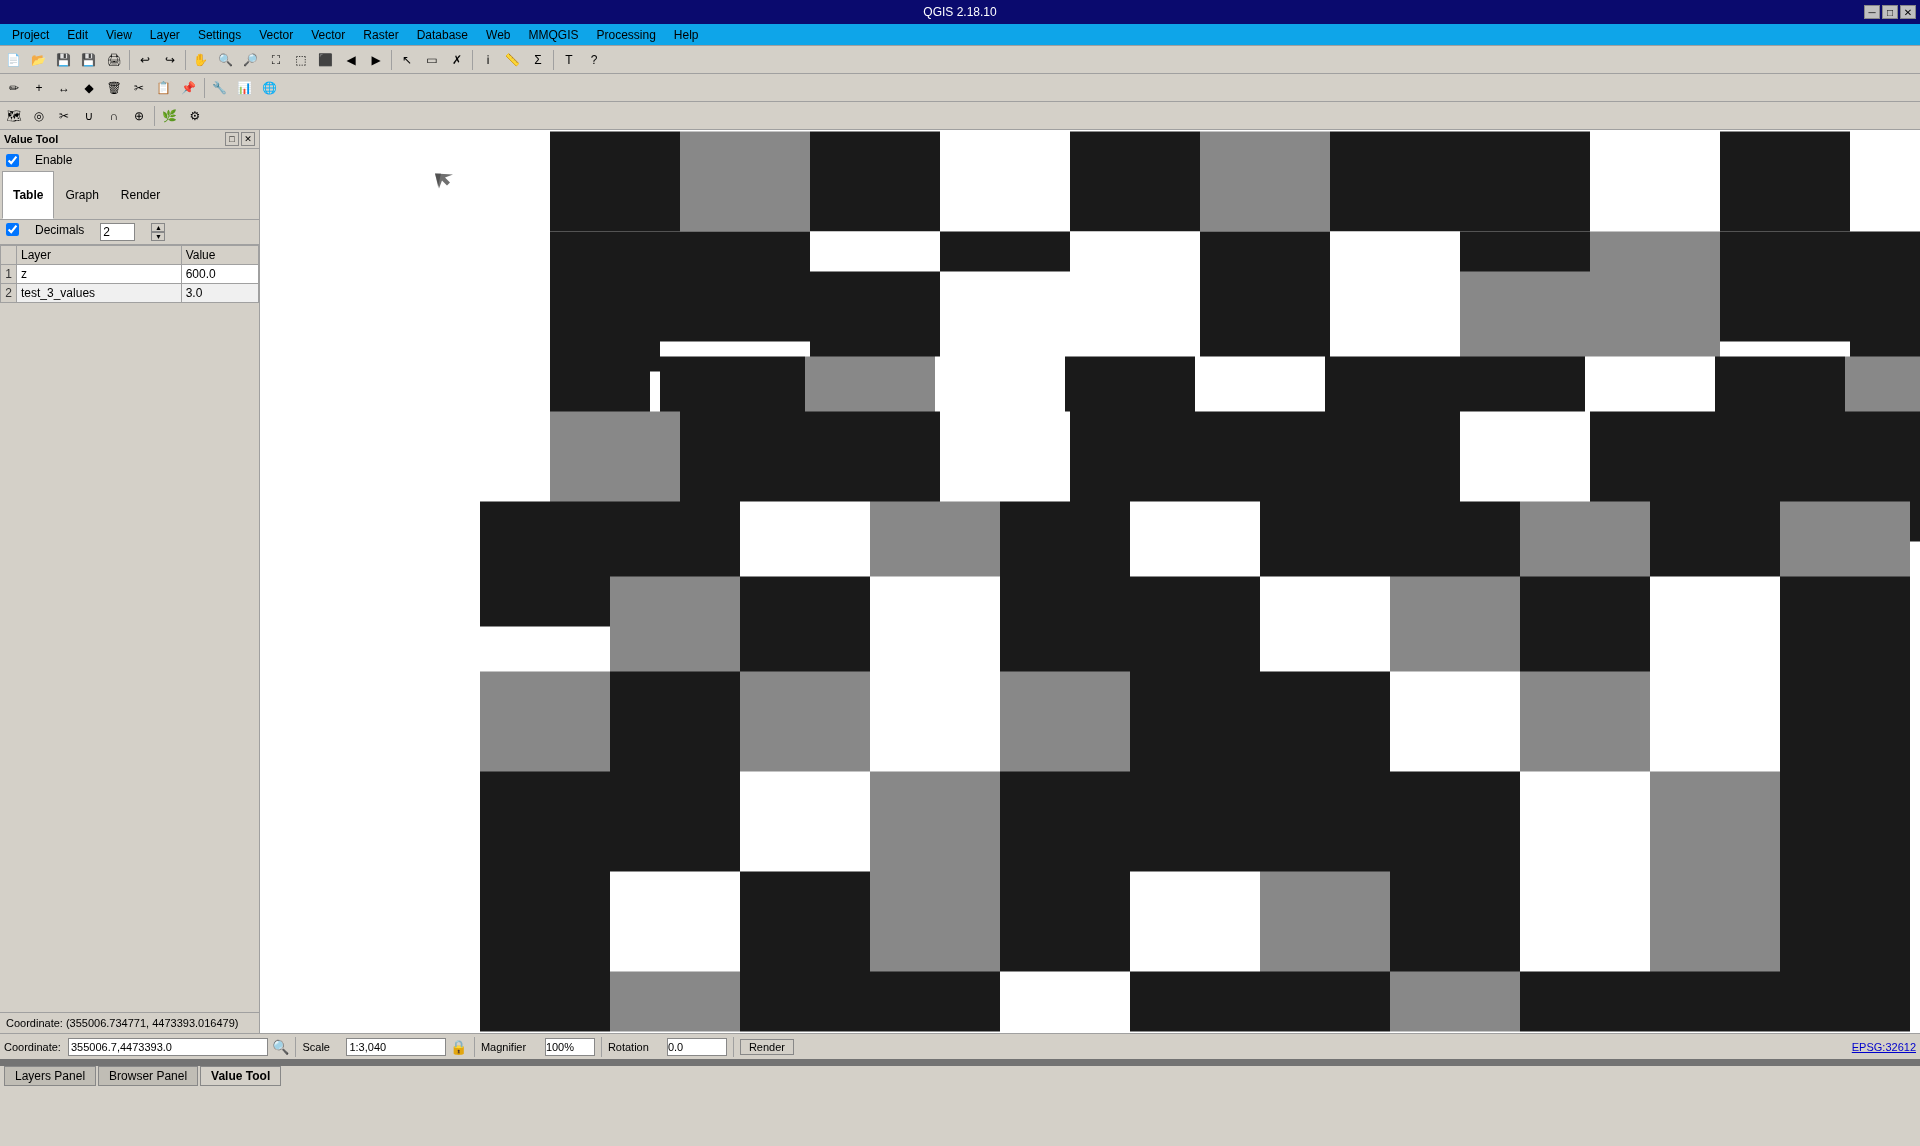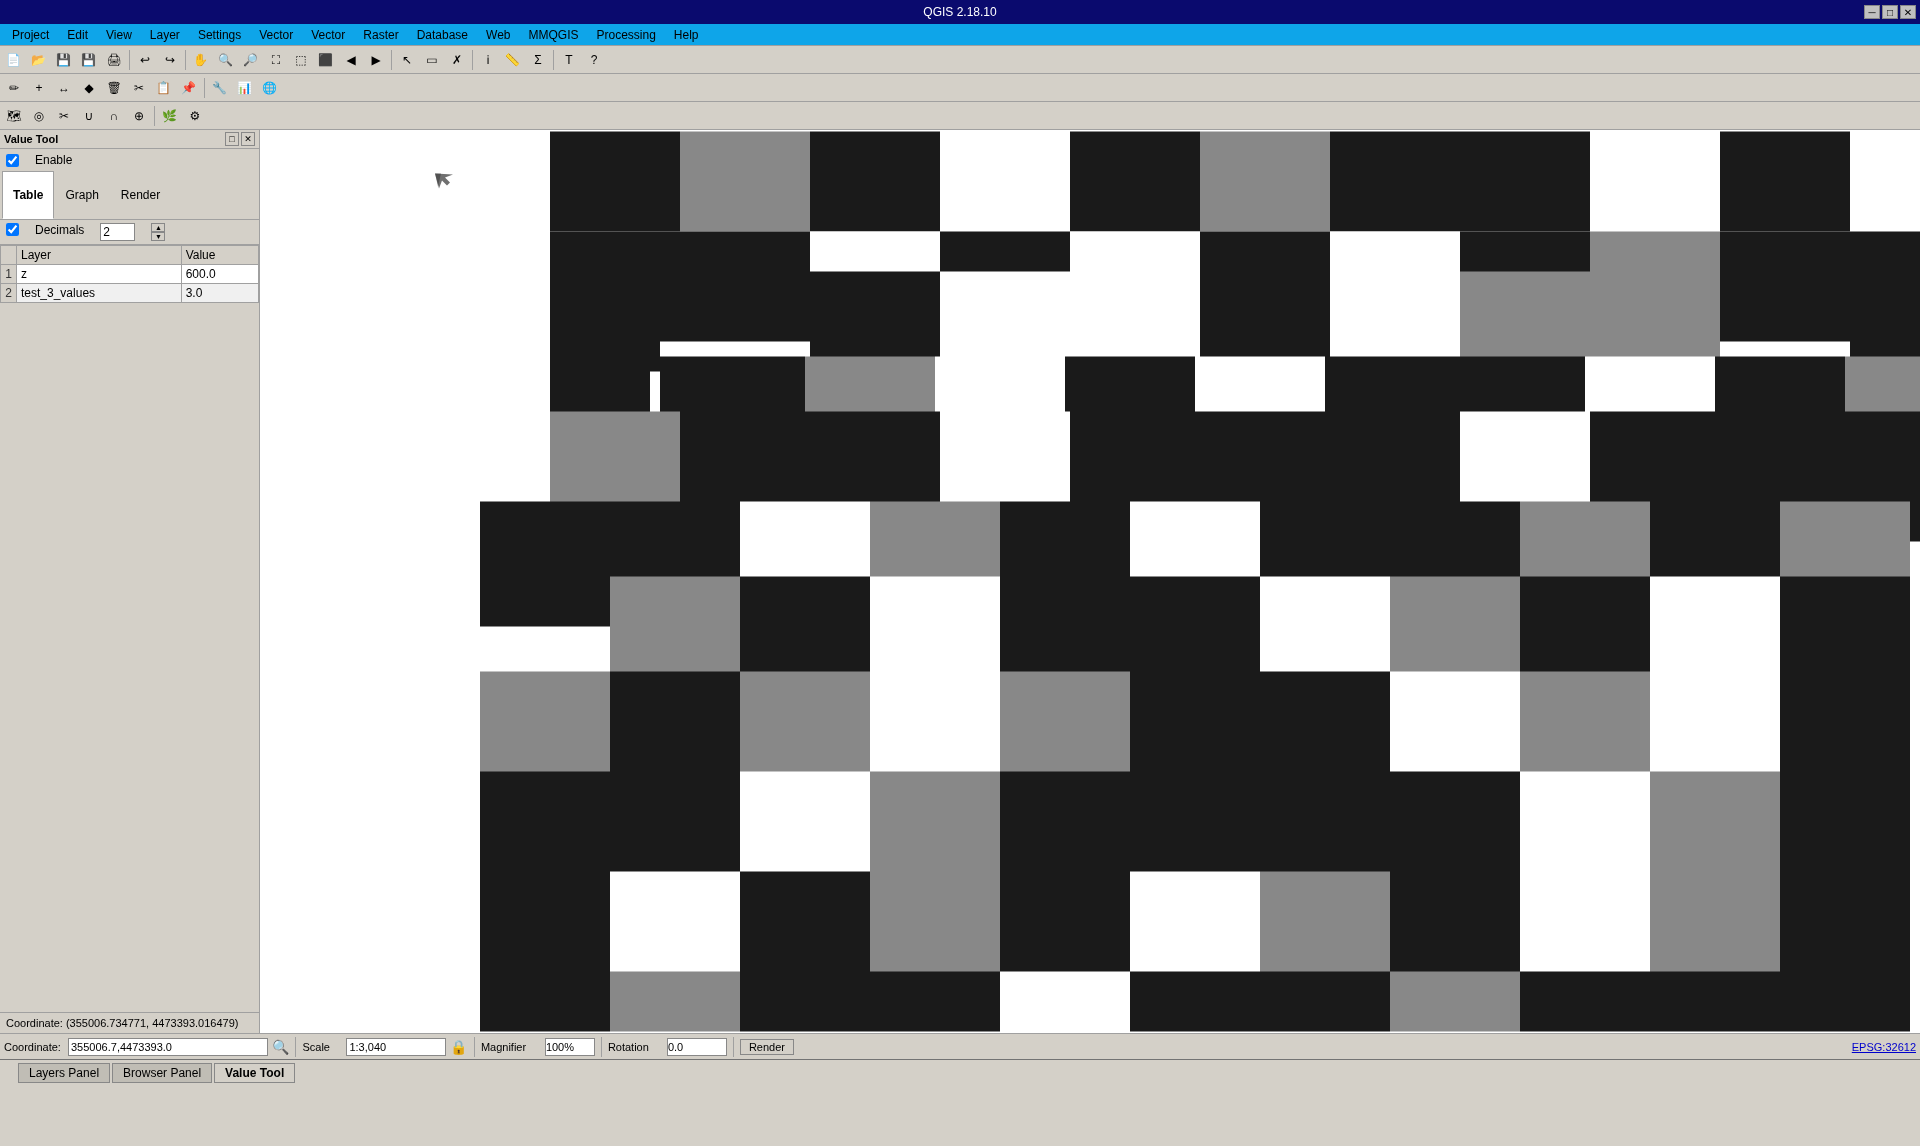--- a/index.html
+++ b/index.html
@@ -273,24 +273,24 @@
     #epsg-label {
       color: #0000cc;
       text-decoration: underline;
       cursor: pointer;
       margin-left: auto;
     }
 
     
     #bottom-tabs {
       background: #d4d0c8;
-      border-top: 1px solid #737373;
-      display: flex;
-      align-items: center;
-      padding: 2px 18px;
+      border-top: 7px solid #737373;
+      display: flex;
+      align-items: center;
+      padding: 2px 4px;
       height: 26px;
       gap: 2px;
     }
     .bottom-tab {
       padding: 2px 10px;
       background: #c0bdb5;
       border: 1px solid #888;
       cursor: pointer;
       font-size: 12px;
     }

